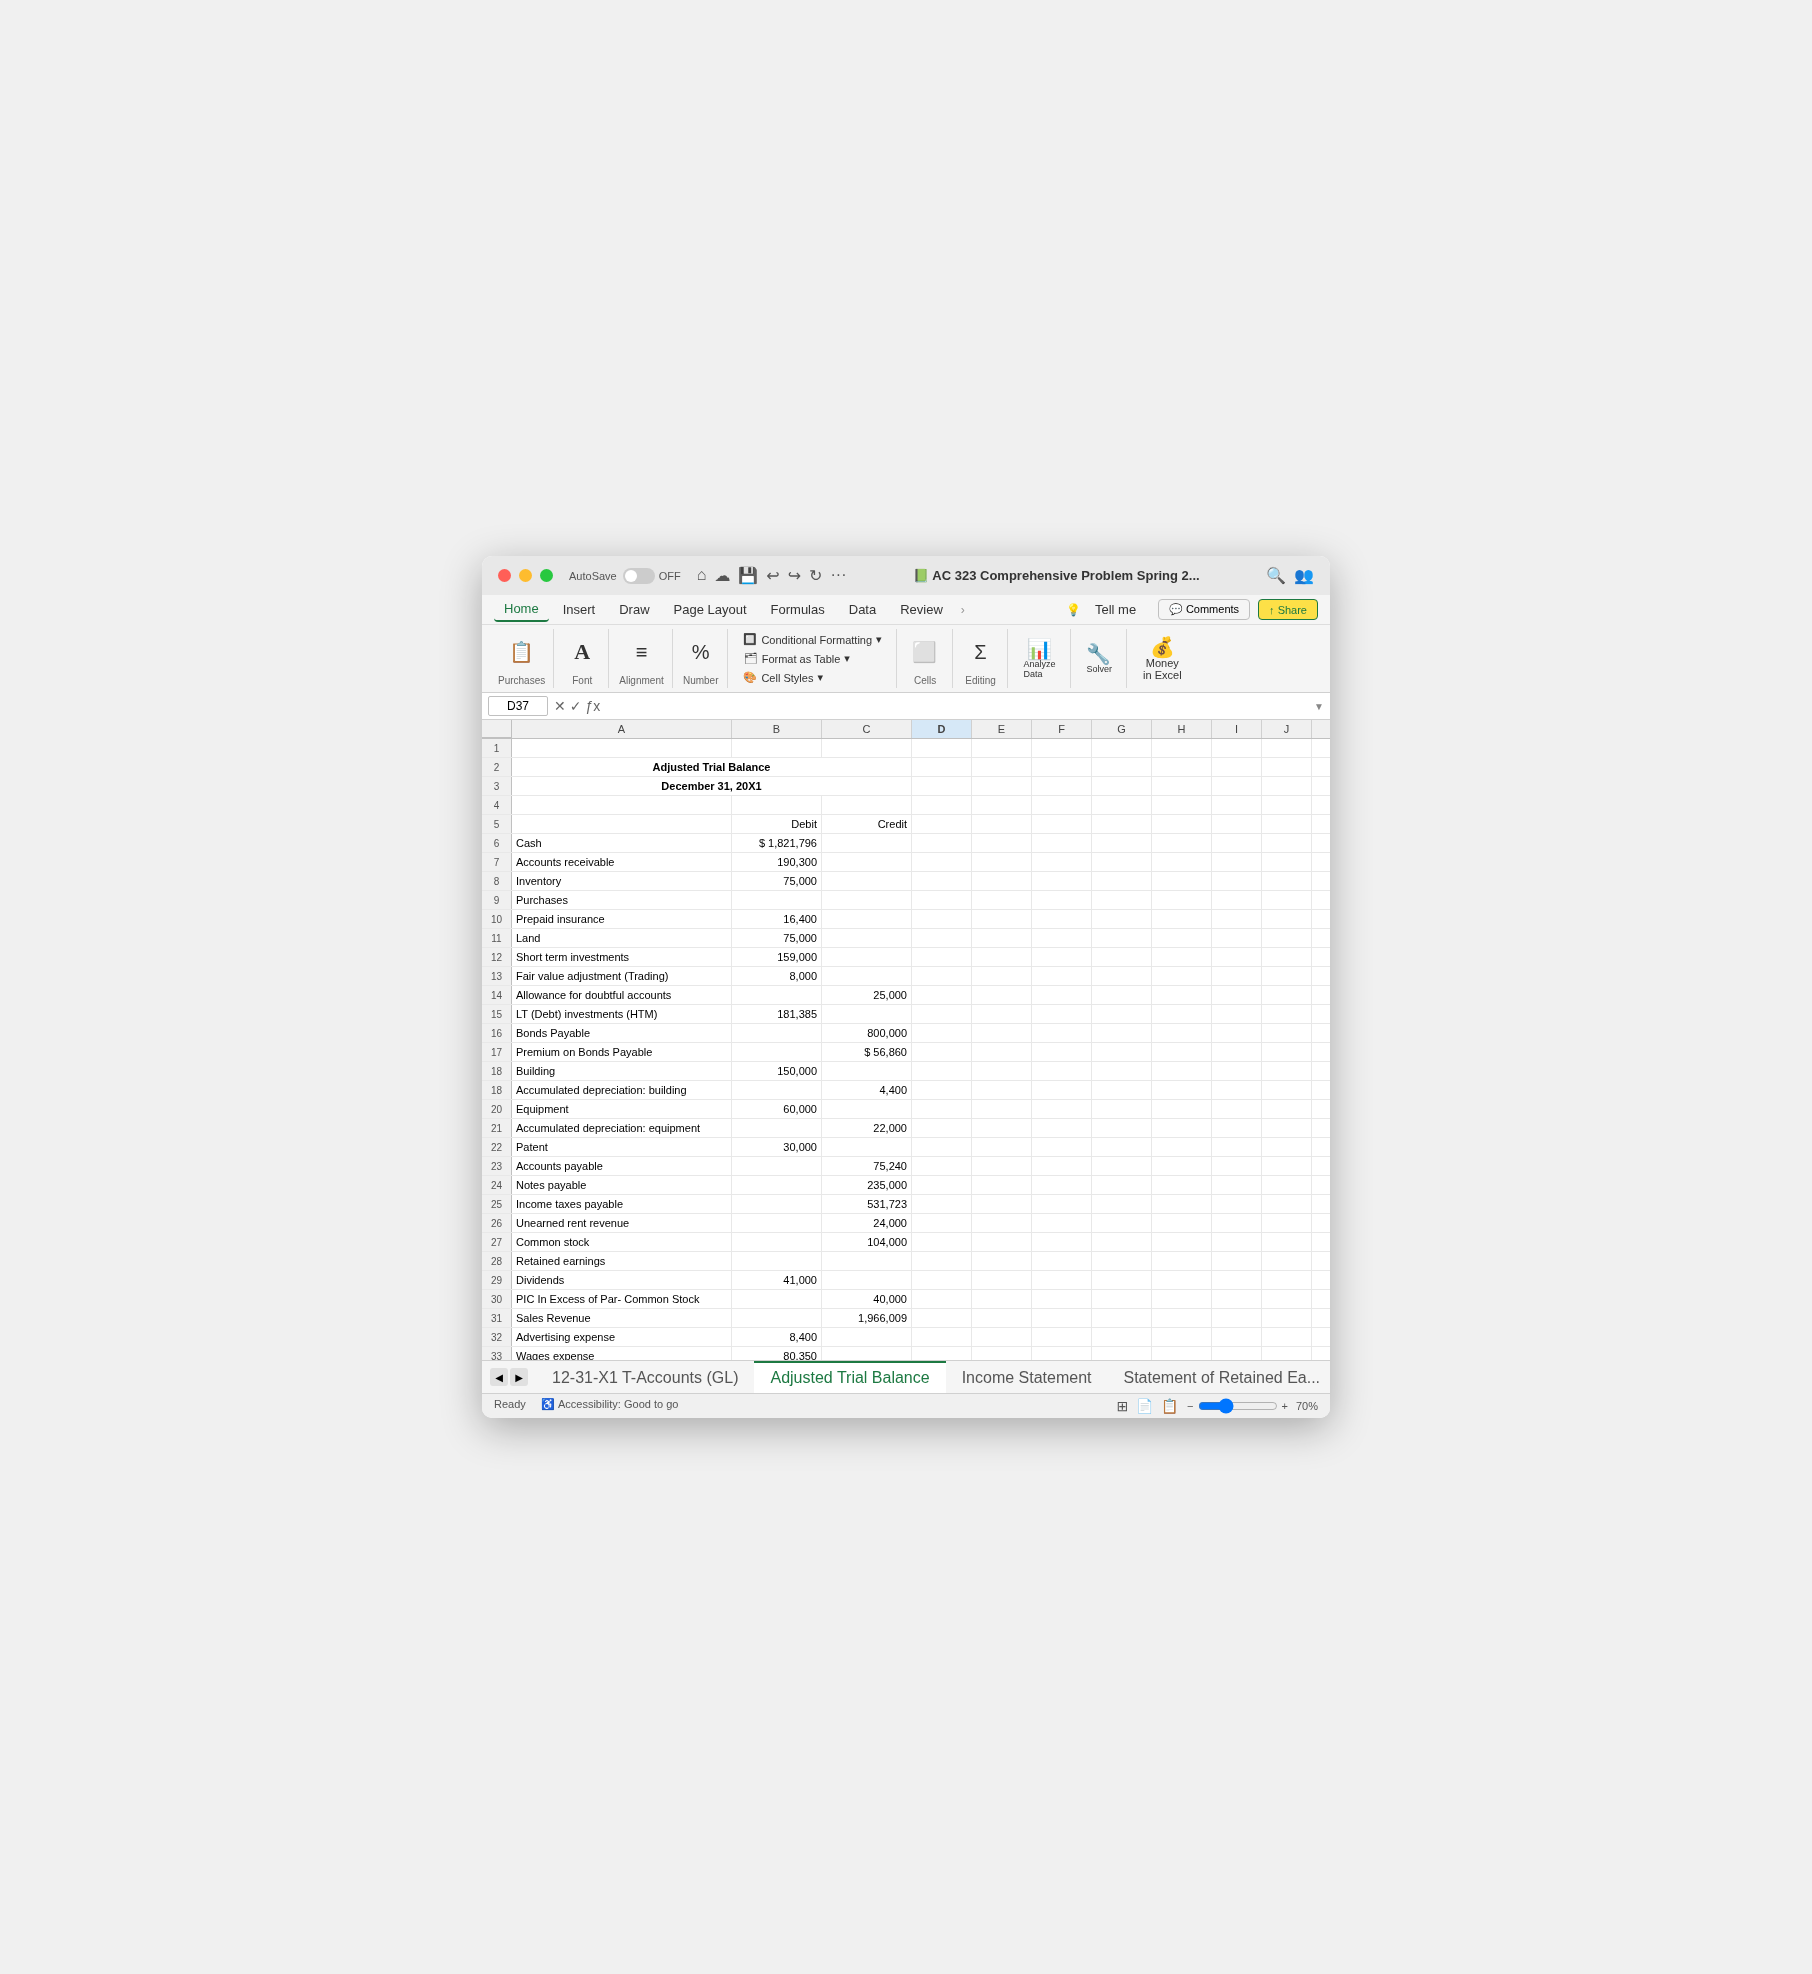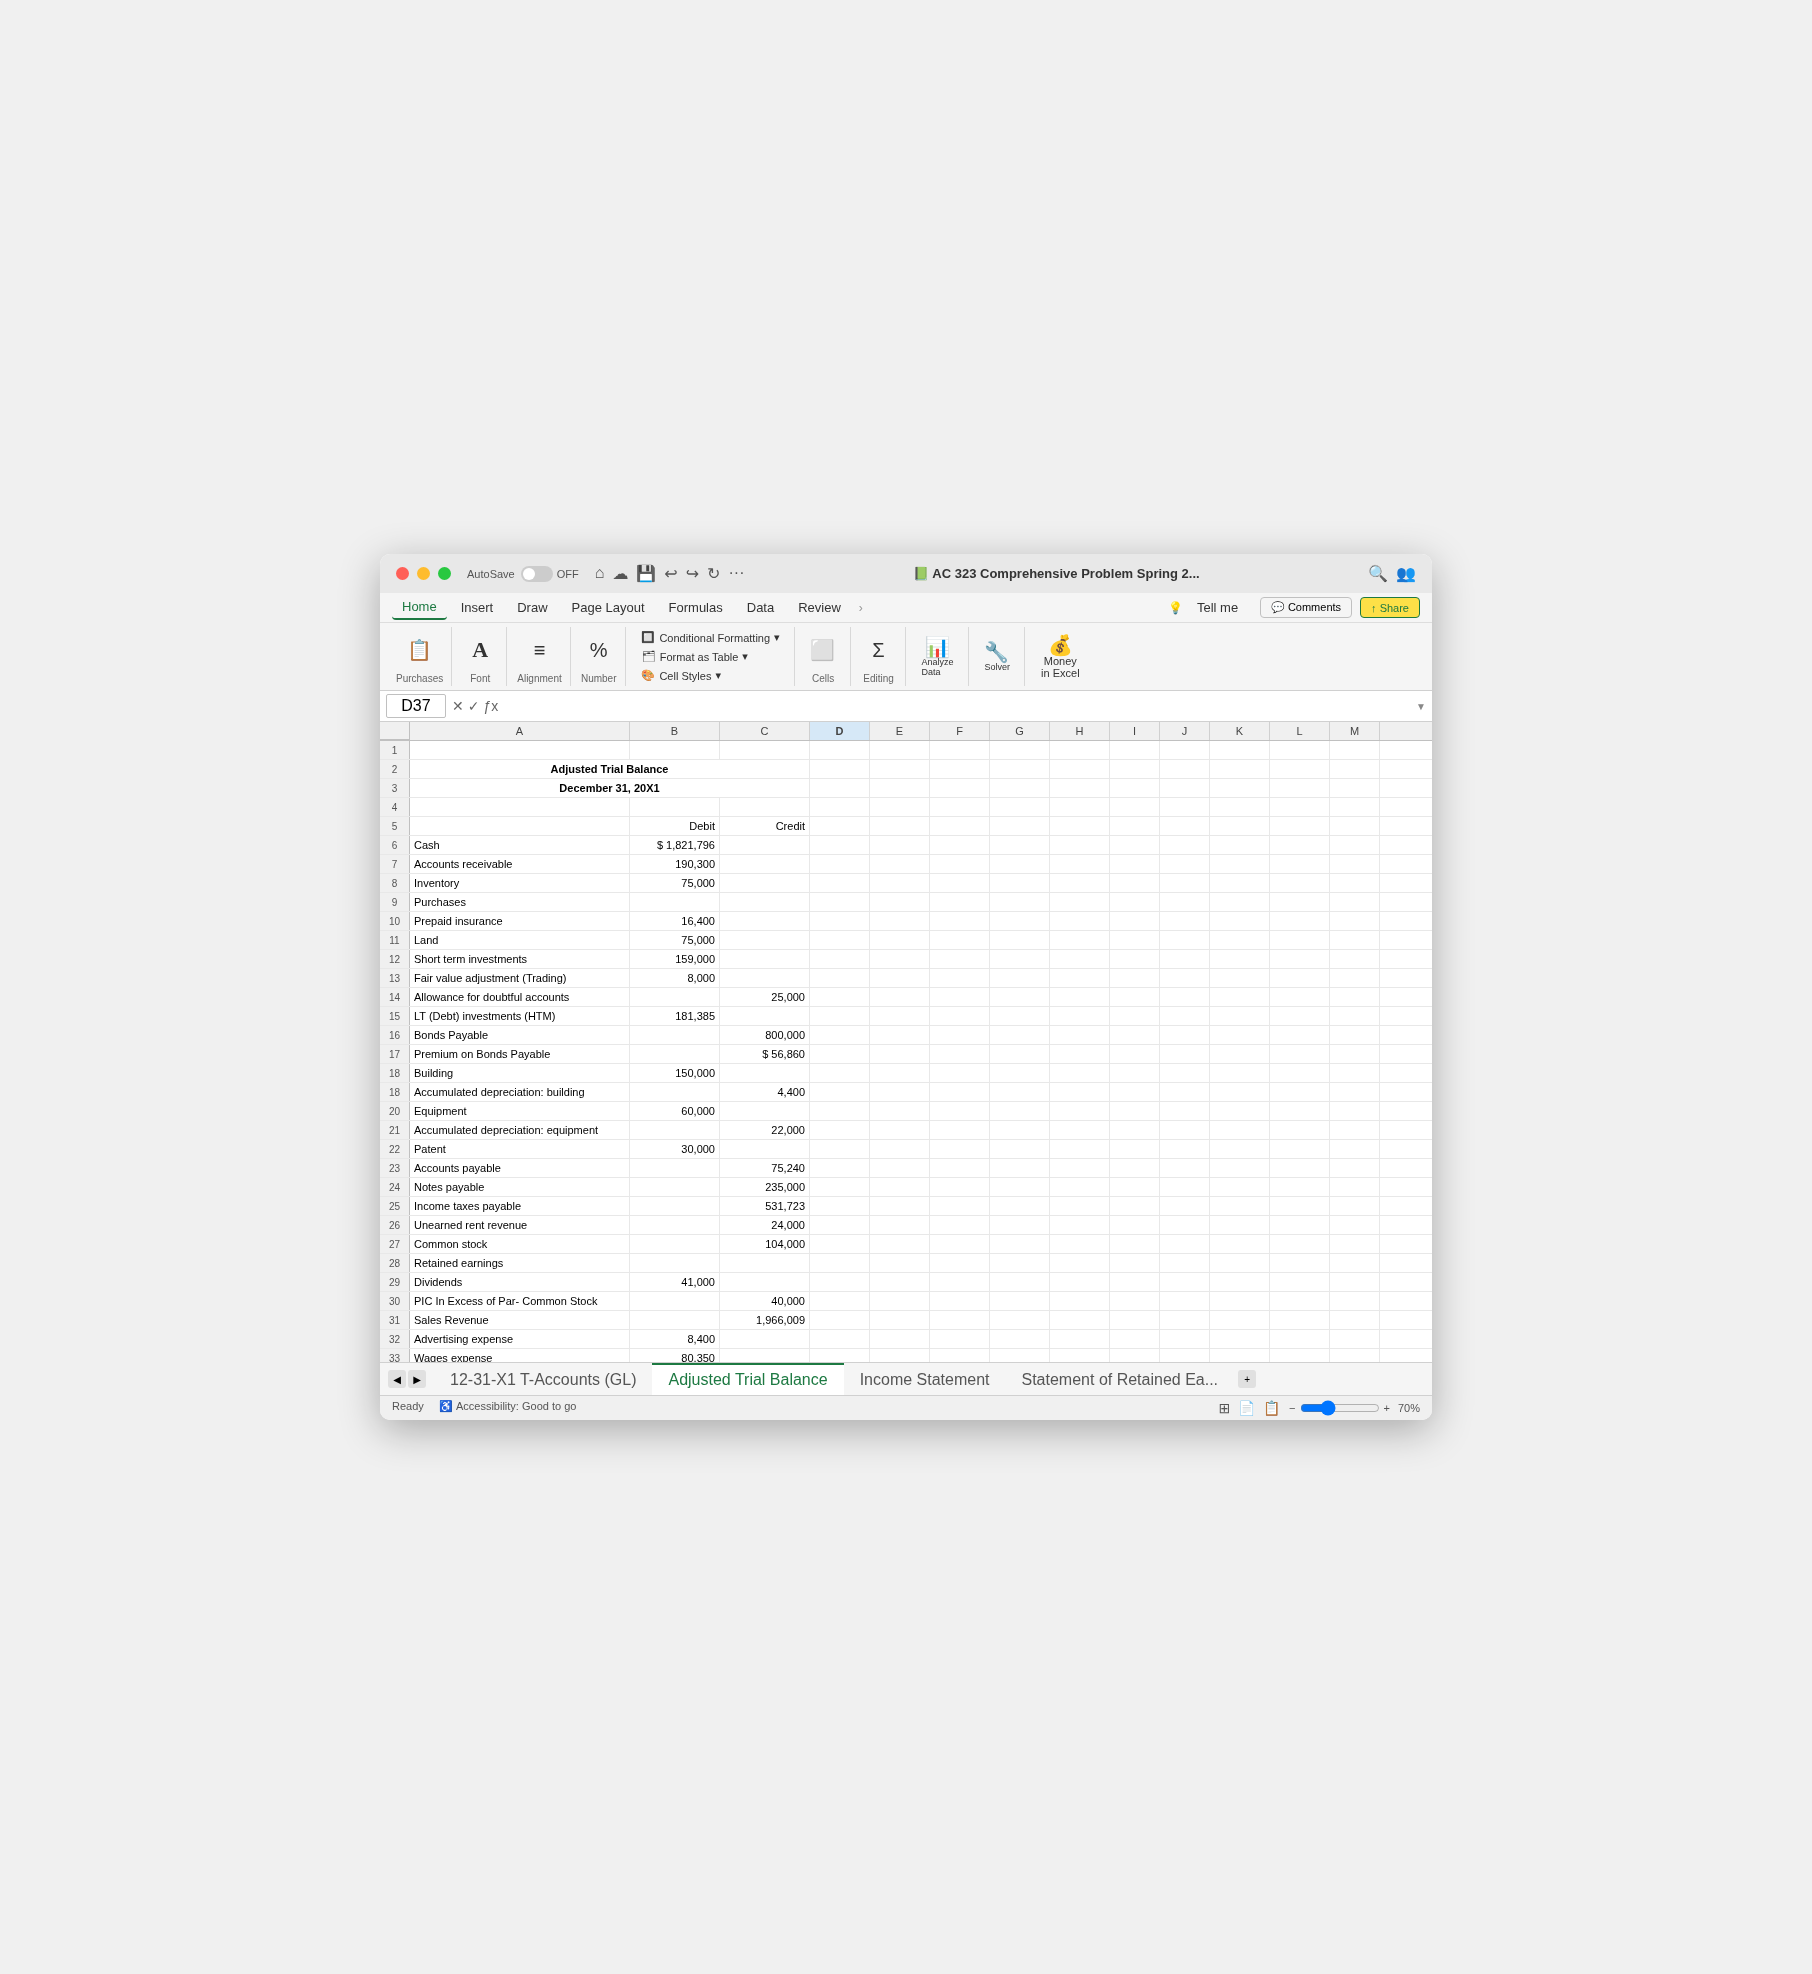--- a/index.html
+++ b/index.html
@@ -1,37 +1,37 @@
 <!DOCTYPE html>
 <html><head>
   <meta charset="utf-8">
   <style>
     * { box-sizing: border-box; margin: 0; padding: 0; }
     body { font-family: -apple-system, BlinkMacSystemFont, 'Segoe UI', sans-serif; background: #f0f0f0; display: flex; justify-content: center; align-items: center; min-height: 100vh; }
-    .window { width: 1052px; background: #fff; border-radius: 10px; overflow: hidden; box-shadow: 0 10px 40px rgba(0,0,0,0.3); }
+    .window { width: 848px; background: #fff; border-radius: 10px; overflow: hidden; box-shadow: 0 10px 40px rgba(0,0,0,0.3); }
     .titlebar { background: #e8e8e8; padding: 10px 16px; display: flex; align-items: center; gap: 8px; }
     .traffic-light { width: 13px; height: 13px; border-radius: 50%; }
     .tl-red { background: #ff5f57; }
     .tl-yellow { background: #febc2e; }
     .tl-green { background: #28c840; }
     .titlebar-center { flex: 1; text-align: center; font-size: 12px; color: #333; font-weight: 500; }
     .menu-bar { background: #f5f5f5; border-bottom: 1px solid #ddd; display: flex; align-items: center; padding: 2px 12px; gap: 4px; }
     .menu-item { padding: 4px 10px; font-size: 13px; color: #333; cursor: pointer; border-radius: 4px; }
     .menu-item.active { border-bottom: 2px solid #1d7942; color: #1d7942; }
     .ribbon { background: #f5f5f5; border-bottom: 1px solid #d0d0d0; padding: 4px 8px; display: flex; align-items: stretch; gap: 2px; }
     .ribbon-group { display: flex; flex-direction: column; align-items: center; padding: 2px 8px; border-right: 1px solid #d8d8d8; }
     .ribbon-group:last-child { border-right: none; }
     .ribbon-group-label { font-size: 10px; color: #666; margin-top: 2px; }
     .ribbon-buttons { display: flex; align-items: center; gap: 4px; flex: 1; }
     .ribbon-btn { display: flex; flex-direction: column; align-items: center; padding: 3px 6px; cursor: pointer; border-radius: 3px; font-size: 11px; color: #333; min-width: 36px; }
     .ribbon-icon { font-size: 20px; line-height: 1; }
     .ribbon-col { display: flex; flex-direction: column; gap: 2px; }
     .ribbon-row-btn { display: flex; align-items: center; gap: 4px; padding: 2px 6px; cursor: pointer; border-radius: 2px; font-size: 11px; color: #333; white-space: nowrap; }
     .formula-bar { display: flex; align-items: center; background: #fff; border-bottom: 1px solid #d0d0d0; padding: 3px 6px; gap: 6px; }
-    .cell-ref { width: 60px; border: 1px solid #c0c0c0; padding: 2px 10px; font-size: 16px; text-align: center; border-radius: 2px; }
+    .cell-ref { width: 60px; border: 1px solid #c0c0c0; padding: 2px 10px; font-size: 12px; text-align: center; border-radius: 2px; }
     .formula-controls { display: flex; gap: 4px; color: #666; font-size: 14px; }
     .formula-input { flex: 1; border: none; outline: none; font-size: 12px; padding: 2px 4px; }
     .spreadsheet { overflow: auto; }
     .col-headers { display: flex; background: #f0f0f0; border-bottom: 1px solid #c0c0c0; position: sticky; top: 0; z-index: 10; }
     .col-header-corner { width: 30px; min-width: 30px; background: #f0f0f0; border-right: 1px solid #c0c0c0; border-bottom: 1px solid #c0c0c0; }
     .col-header { font-size: 11px; color: #444; text-align: center; padding: 3px 2px; border-right: 1px solid #d0d0d0; user-select: none; background: #f0f0f0; }
     .row { display: flex; border-bottom: 1px solid #e8e8e8; }
     .row-header { min-width: 30px; width: 30px; background: #f0f0f0; border-right: 1px solid #c0c0c0; font-size: 10px; color: #555; text-align: center; padding: 2px 0; display: flex; align-items: center; justify-content: center; }
     .cell { font-size: 11px; border-right: 1px solid #e8e8e8; padding: 1px 4px; display: flex; align-items: center; overflow: hidden; white-space: nowrap; min-height: 18px; height: 18px; }
     .cell.right { justify-content: flex-end; text-align: center; }

